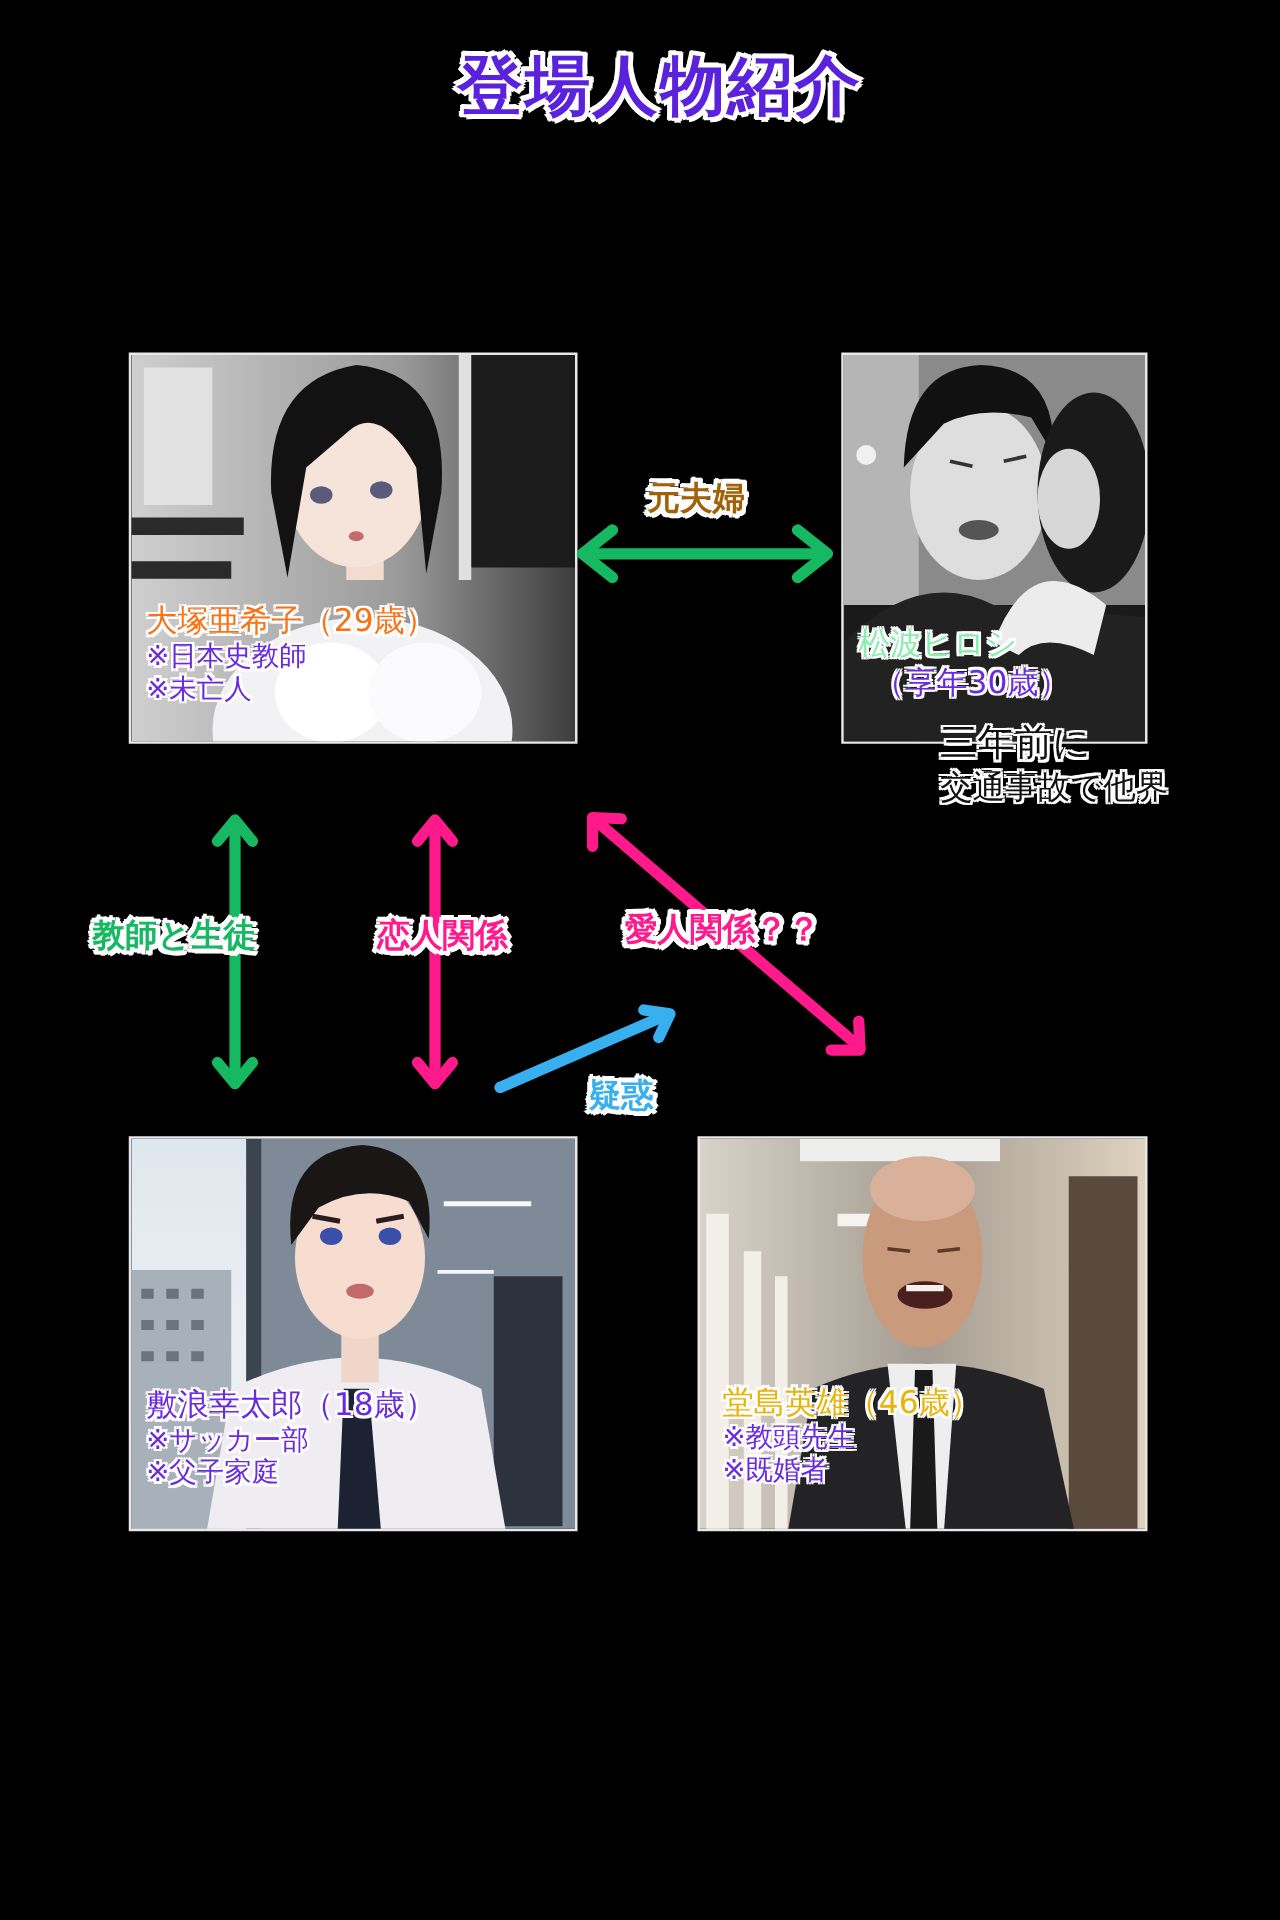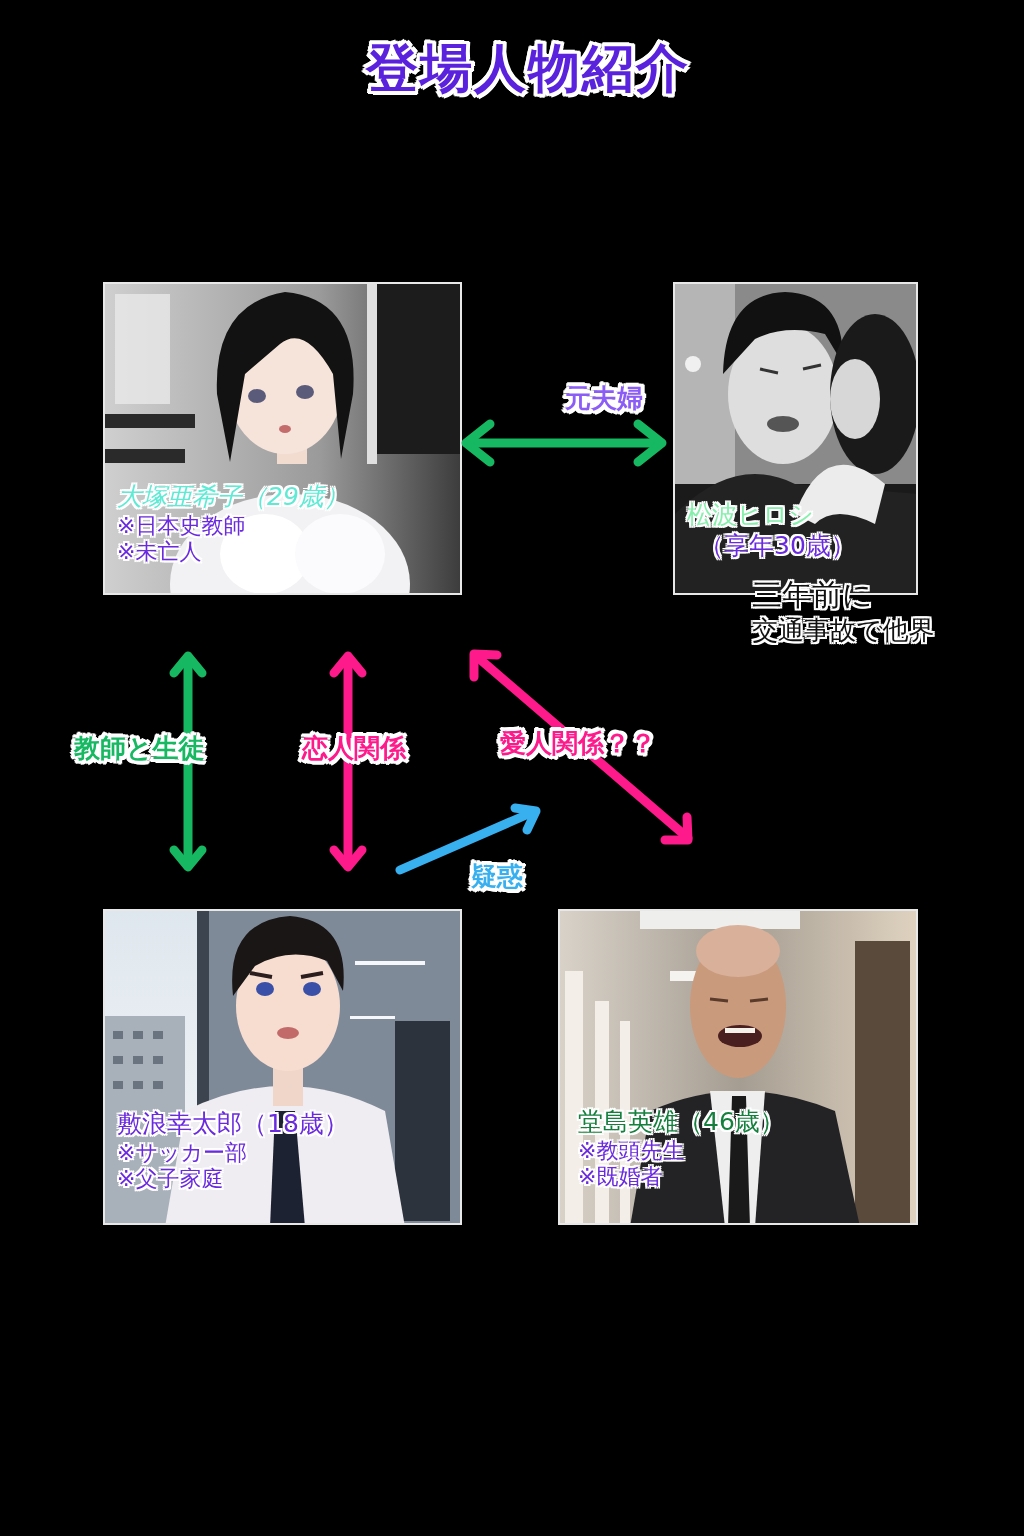--- a/index.html
+++ b/index.html
@@ -55,21 +55,21 @@
     <ellipse cx="160" cy="270" rx="45" ry="40" fill="#ffffff"></ellipse>
     <ellipse cx="235" cy="270" rx="45" ry="40" fill="#fbfbfd"></ellipse>
     <rect x="172" y="140" width="30" height="40" fill="#f1dccf"></rect>
     <ellipse cx="180" cy="100" rx="58" ry="70" fill="#f6e4da"></ellipse>
     <path d="M112,110 Q108,20 180,8 Q255,15 248,110 L236,175 L228,90 Q200,40 175,60 L140,90 L125,178 Z" fill="#121212"></path>
     <ellipse cx="152" cy="112" rx="9" ry="7" fill="#5a5a7a"></ellipse>
     <ellipse cx="200" cy="108" rx="9" ry="7" fill="#5a5a7a"></ellipse>
     <ellipse cx="180" cy="145" rx="6" ry="4" fill="#c46b6b"></ellipse>
   </svg>
   <div class="label-block" style="top:198px;">
-    <span class="line outlined thin name-line" style="color:#5eead4;font-style:italic;">大塚亜希子（29歳）</span>
+    <span class="line outlined thin name-line" style="color:#f97316;">大塚亜希子（29歳）</span>
     <span class="line outlined thin note-line" style="color:#6a2ae0;">※日本史教師</span>
     <span class="line outlined thin note-line" style="color:#6a2ae0;">※未亡人</span>
   </div>
 </div>
 
 <div class="card" style="left:673px; top:282px; width:245px; height:313px;">
   <svg class="scene" width="245" height="313" viewBox="0 0 245 313">
     <rect width="245" height="313" fill="#8a8a8a"></rect>
     <rect x="0" y="0" width="60" height="313" fill="#b5b5b5"></rect>
     <circle cx="18" cy="80" r="8" fill="#f0f0f0"></circle>
@@ -158,21 +158,21 @@
     <path d="M70,316 L90,200 Q180,160 275,200 L300,316 Z" fill="#232326"></path>
     <path d="M150,180 L205,180 L195,316 L165,316 Z" fill="#eeeeee"></path>
     <path d="M172,185 L186,185 L190,316 L168,316 Z" fill="#1a1a1a"></path>
     <ellipse cx="178" cy="95" rx="48" ry="72" fill="#c99a7c"></ellipse>
     <ellipse cx="178" cy="40" rx="42" ry="26" fill="#d9b09a"></ellipse>
     <path d="M150,88 l18,2 M190,90 l18,-2" stroke="#5a3a2a" stroke-width="3"></path>
     <ellipse cx="180" cy="125" rx="22" ry="11" fill="#4a1f1f"></ellipse>
     <rect x="165" y="117" width="30" height="5" fill="#f4f0ea"></rect>
   </svg>
   <div class="label-block" style="top:196px; left:18px;">
-    <span class="line outlined thin name-line" style="color:#15803d;">堂島英雄（46歳）</span>
+    <span class="line outlined thin name-line" style="color:#eab308;">堂島英雄（46歳）</span>
     <span class="line outlined thin note-line" style="color:#6a2ae0;">※教頭先生</span>
     <span class="line outlined thin note-line" style="color:#6a2ae0;">※既婚者</span>
   </div>
 </div>
 
 <svg class="arrows" width="1024" height="1536" viewBox="0 0 1024 1536">
   <g fill="none" stroke-linecap="round" stroke-linejoin="round" stroke-width="9">
 
     <g stroke="#16b862">
       <line x1="468" y1="443" x2="660" y2="443"></line>
@@ -198,17 +198,17 @@
       <polyline points="665,840 688,840 687,817"></polyline>
     </g>
 
     <g stroke="#38b0f0">
       <line x1="400" y1="870" x2="533" y2="812"></line>
       <polyline points="515,808 536,811 527,830"></polyline>
     </g>
   </g>
 </svg>
 
-<div class="outlined rel" style="left:518px; top:381px; color:#8b5cf6;margin-left:47px;">元夫婦</div>
+<div class="outlined rel" style="left:518px; top:381px; color:#a16207;">元夫婦</div>
 <div class="outlined rel" style="left:74px; top:731px; color:#16b862;">教師と生徒</div>
 <div class="outlined rel" style="left:302px; top:731px; color:#ff1a8c;">恋人関係</div>
 <div class="outlined rel" style="left:500px; top:726px; color:#ff1a8c;">愛人関係？？</div>
 <div class="outlined rel" style="left:471px; top:859px; color:#38b0f0;">疑惑</div>
 
 </body></html>

